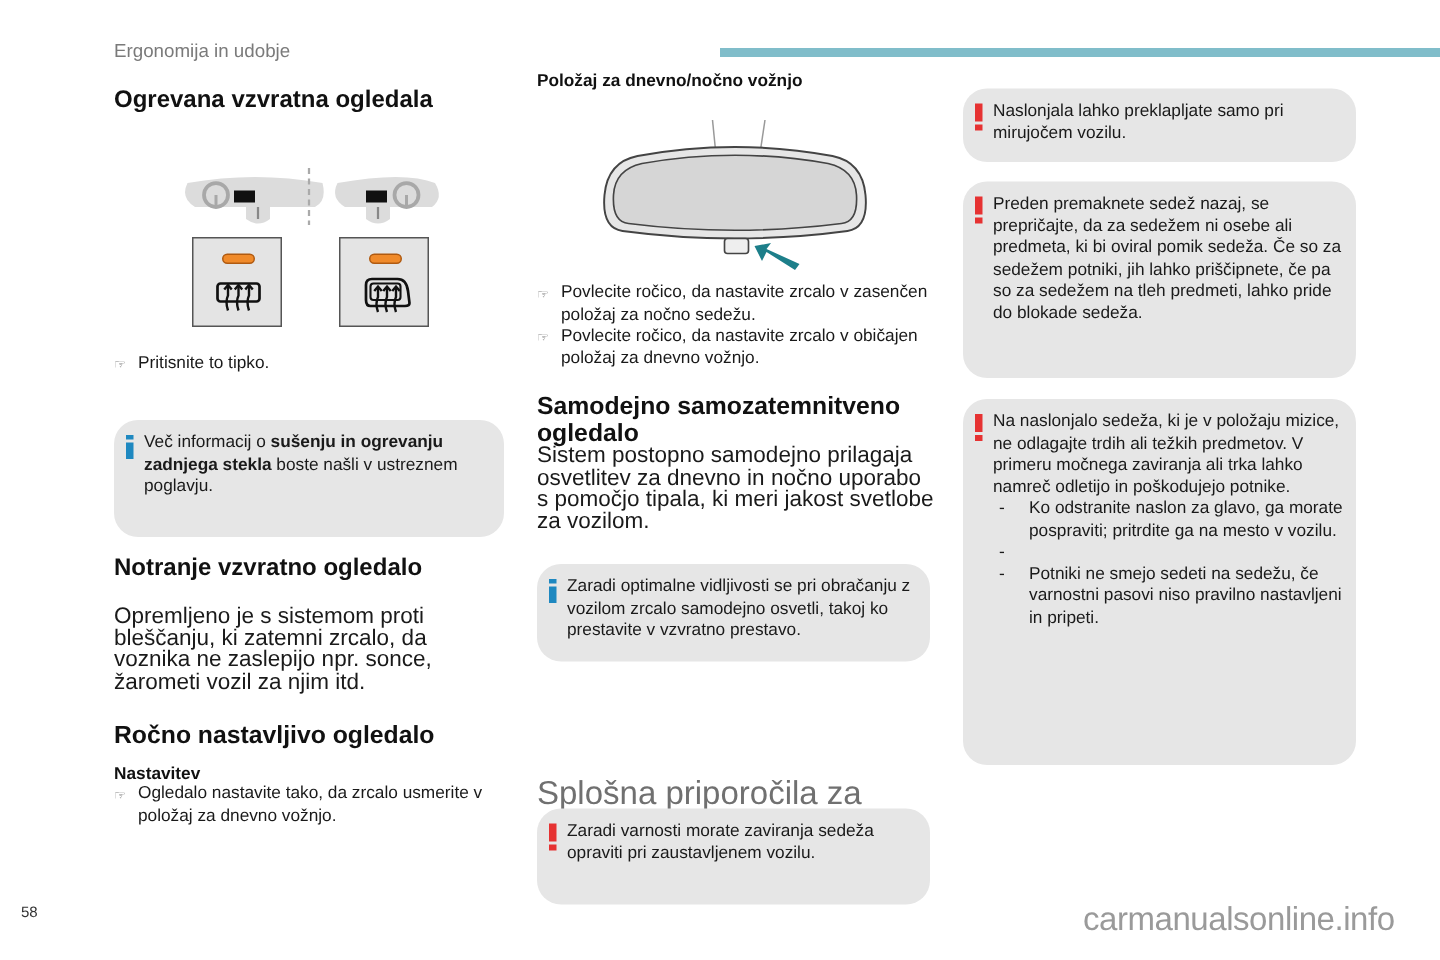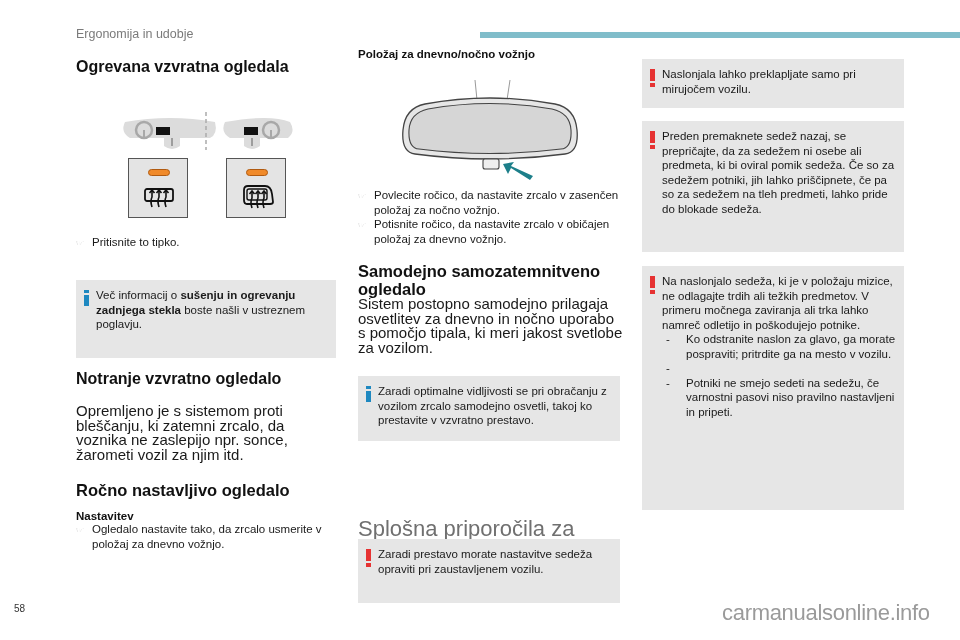--- a/index.html
+++ b/index.html
@@ -7,21 +7,21 @@
          font-family:"Liberation Sans", sans-serif; color:#1a1a1a; }
   .abs { position:absolute; }
   .header-title { left:76px; top:27px; font-size:12.5px; color:#7a7a7a; }
   .header-bar { left:480px; top:32px; width:480px; height:6px; background:#80bdca; }
   .h1 { font-size:16px; font-weight:bold; color:#111; }
   .h2 { font-size:16.5px; font-weight:bold; color:#111; line-height:18px; }
   .h3 { font-size:11.5px; font-weight:bold; color:#111; }
   .body { font-size:15px; line-height:14.5px; color:#1a1a1a; }
   .bullet { display:flex; font-size:11.5px; line-height:14.5px; }
   .bullet .mark { width:16px; flex:none; color:#888; font-size:9px; padding-top:1px; }
-  .box { background:#e6e6e6; }
+  .box { background:#e6e6e6;border-radius:16px; }
   .box .icon { position:absolute; left:8px; top:10px; }
   .box .txt { position:absolute; left:20px; top:8px; right:8px; font-size:11.5px; line-height:14.5px; }
   .info-i { width:5px; height:16px; position:relative; }
   .info-i::before { content:""; position:absolute; left:0; top:0; width:5px; height:3px; background:#1e88c0; }
   .info-i::after { content:""; position:absolute; left:0; top:5px; width:5px; height:11px; background:#1e88c0; }
   .warn-ex { width:5px; height:18px; position:relative; }
   .warn-ex::before { content:""; position:absolute; left:0; top:0; width:5px; height:12px; background:#e63232; }
   .warn-ex::after { content:""; position:absolute; left:0; top:14px; width:5px; height:4px; background:#e63232; }
   .dash-list { margin:0; padding:0; list-style:none; }
   .dash-list li { display:flex; }
@@ -107,41 +107,41 @@
     <path d="M30 24 Q95 12 160 24 Q180 28 182 50 Q184 72 170 74 Q95 84 20 74 Q6 72 8 50 Q10 28 30 24 Z" fill="#e6e6e6" stroke="#444" stroke-width="1.3"></path>
     <path d="M33 29 Q95 18 157 29 Q175 33 176 50 Q177 68 166 69 Q95 78 24 69 Q13 68 14 50 Q15 33 33 29 Z" fill="#d6d6d6" stroke="#444" stroke-width="1.1"></path>
     <rect x="88" y="79" width="16" height="10" rx="2" fill="#eee" stroke="#444" stroke-width="1.1"></rect>
     <path d="M135 100 L116 88 L113 94 L108 84 L119 82 L116 86 L138 96 Z" fill="#1d7f8a"></path>
   </svg>
 </div>
 
 <div class="abs" style="left:358px;top:188px;width:262px;">
   <div class="bullet">
     <span class="mark">☞</span>
-    <span>Povlecite ročico, da nastavite zrcalo v zasenčen položaj za nočno vožnjo.</span>
+    <span>Povlecite ročico, da nastavite zrcalo v zasenčen položaj za nočno sedežu.</span>
   </div>
   <div class="bullet">
     <span class="mark">☞</span>
-    <span>Potisnite ročico, da nastavite zrcalo v običajen položaj za dnevno vožnjo.</span>
+    <span>Povlecite ročico, da nastavite zrcalo v običajen položaj za dnevno vožnjo.</span>
   </div>
 </div>
 
 <div class="abs h2" style="left:358px;top:262px;width:262px;">Samodejno samozatemnitveno ogledalo</div>
 <div class="abs body" style="left:358px;top:297px;width:265px;">Sistem postopno samodejno prilagaja osvetlitev za dnevno in nočno uporabo s pomočjo tipala, ki meri jakost svetlobe za vozilom.</div>
 
 <div class="abs box" style="left:358px;top:376px;width:262px;height:65px;">
   <div class="icon info-i"></div>
   <div class="txt">Zaradi optimalne vidljivosti se pri obračanju z vozilom zrcalo samodejno osvetli, takoj ko prestavite v vzvratno prestavo.</div>
 </div>
 
 <div class="abs light-title" style="left:358px;top:480px;width:262px;margin-top:36px;">Splošna priporočila za sedeže</div>
 
 <div class="abs box" style="left:358px;top:539px;width:262px;height:64px;">
   <div class="icon warn-ex"></div>
-  <div class="txt">Zaradi prestavo morate nastavitve sedeža opraviti pri zaustavljenem vozilu.</div>
+  <div class="txt">Zaradi varnosti morate zaviranja sedeža opraviti pri zaustavljenem vozilu.</div>
 </div>
 
 <div class="abs box" style="left:642px;top:59px;width:262px;height:49px;">
   <div class="icon warn-ex"></div>
   <div class="txt">Naslonjala lahko preklapljate samo pri mirujočem vozilu.</div>
 </div>
 
 <div class="abs box" style="left:642px;top:121px;width:262px;height:131px;">
   <div class="icon warn-ex"></div>
   <div class="txt">Preden premaknete sedež nazaj, se prepričajte, da za sedežem ni osebe ali predmeta, ki bi oviral pomik sedeža. Če so za sedežem potniki, jih lahko priščipnete, če pa so za sedežem na tleh predmeti, lahko pride do blokade sedeža.</div>

